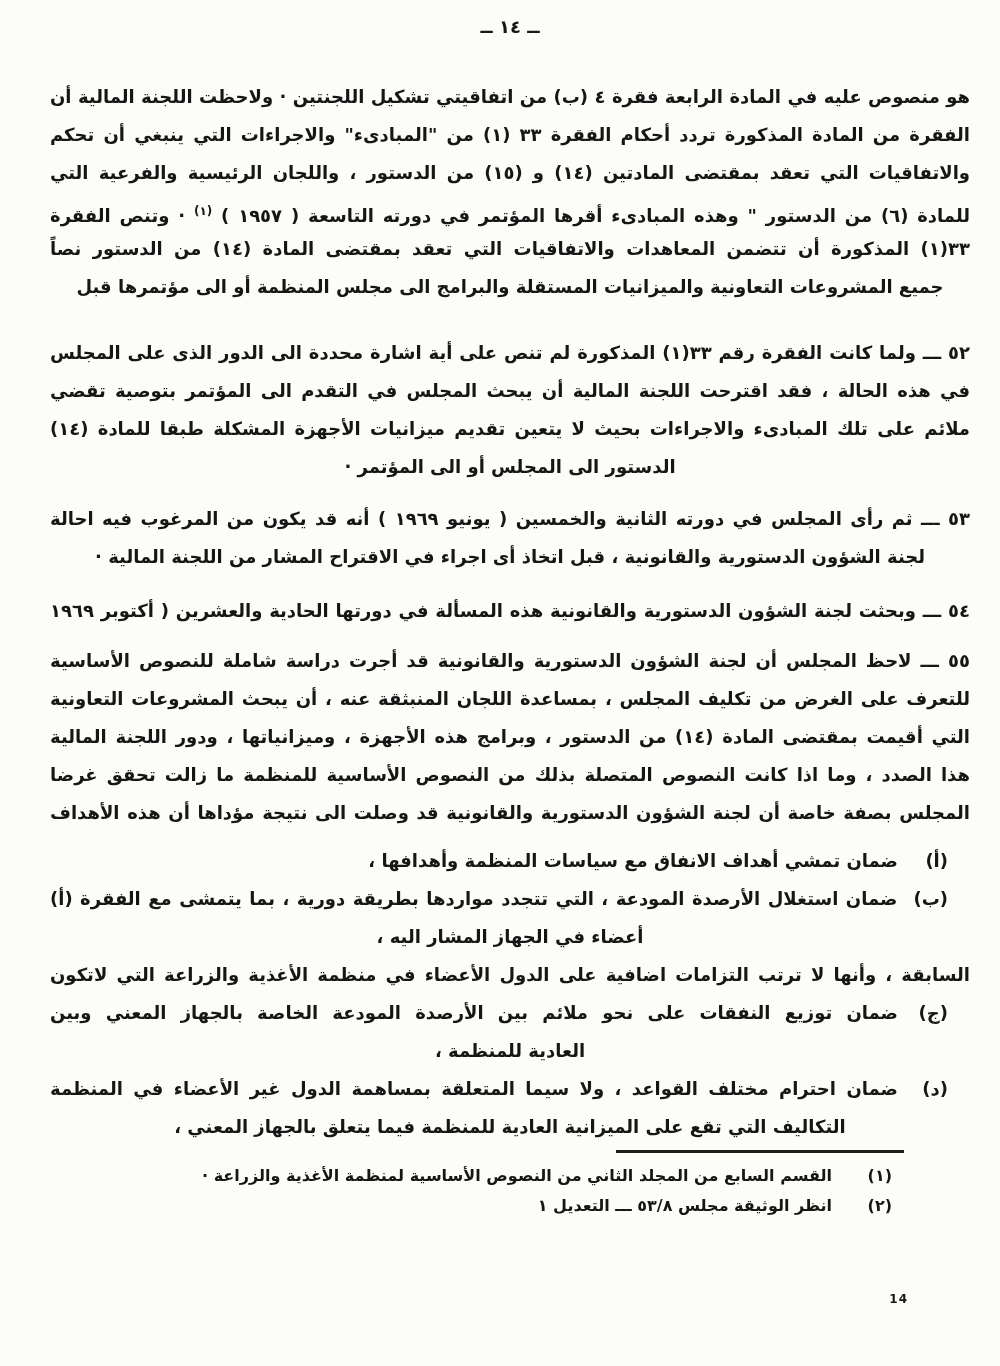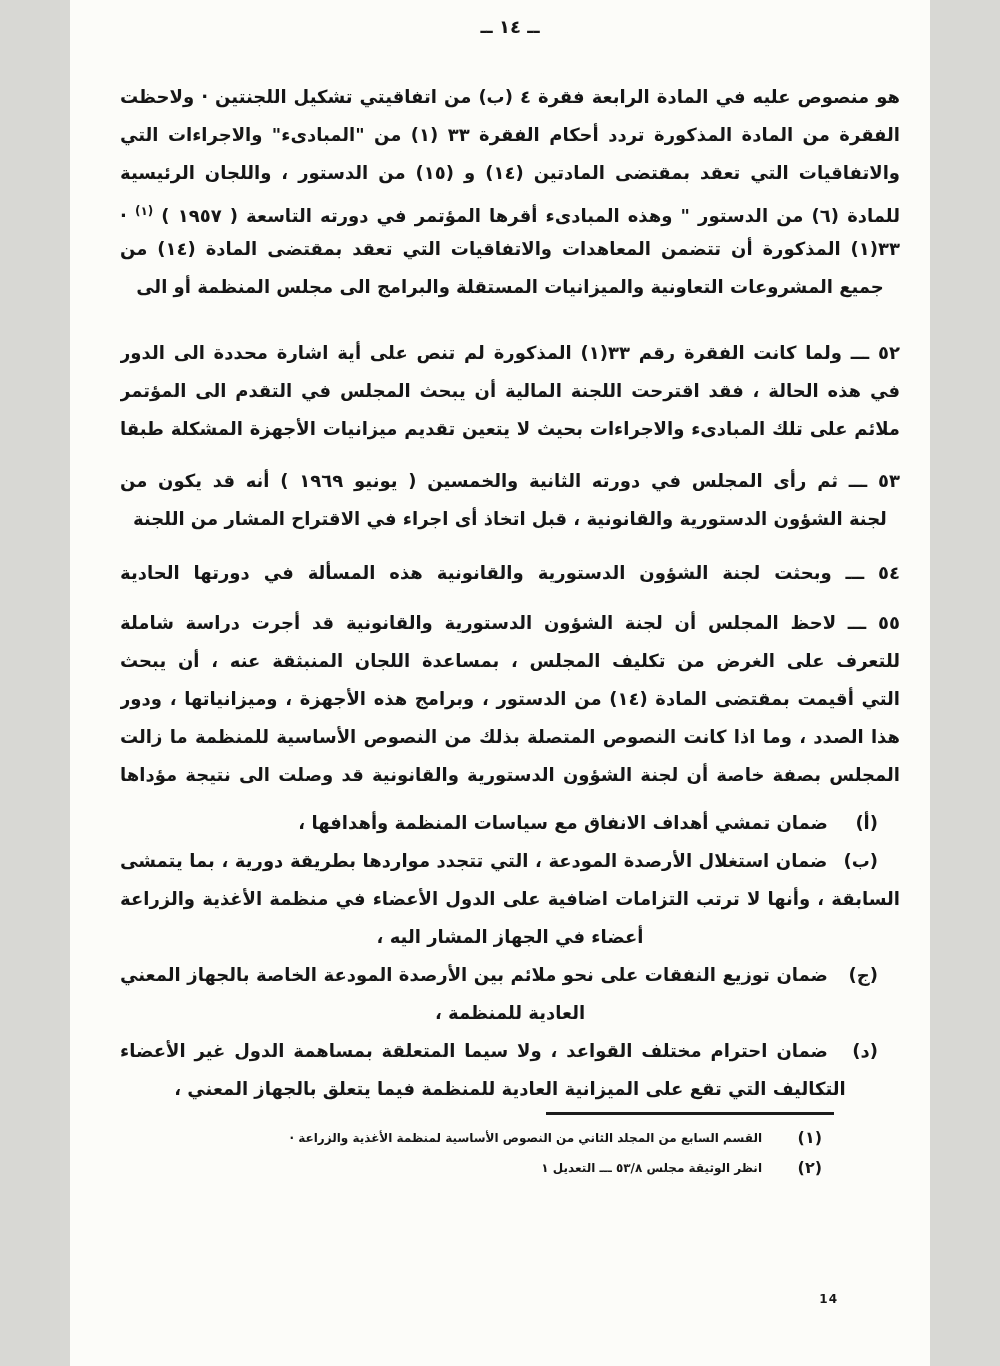--- a/index.html
+++ b/index.html
@@ -1,18 +1,18 @@
 <!DOCTYPE html>
 <html lang="ar" dir="rtl"><head>
 <meta charset="utf-8">
 <style>
   html, body { margin:0; padding:0; background:#d8d8d4; }
   .sheet {
     position:relative;
-    width:860px; height:1366px;
+    width:1000px; height:1366px;
     margin:0 auto;
     background:#fcfcf9;
     color:#161616;
     font-family:"DejaVu Sans", sans-serif;
     font-weight:700;
     direction:rtl;
     overflow:hidden;
     box-sizing:border-box;
   }
   .content { padding:14px 30px 0 50px; }
@@ -63,21 +63,21 @@
   .footnotes { margin-top:8px; }
   .fn { display:flex; gap:28px; padding-right:78px; }
   .fn-marker {
     flex:0 0 auto;
     min-width:32px;
     font-size:16px;
     line-height:30px;
     text-align:right;
   }
   .fn-text {
-    font-size:12px;
+    font-size:16px;
     line-height:30px;
     max-height:30px;
     overflow:hidden;
     text-align:right;
   }
   .pagenum {
     position:absolute;
     top:1292px;
     right:92px;
     direction:ltr;
@@ -99,20 +99,21 @@
       <div class="ln j">والاتفاقيات التي تعقد بمقتضى المادتين (١٤) و (١٥) من الدستور ، واللجان الرئيسية والفرعية التي تشكل طبقـا</div>
       <div class="ln j"><span>للمادة (٦) من الدستور " وهذه المبادىء أقرها المؤتمر في دورته التاسعة ( ١٩٥٧ )</span> <span class="sup">(١)</span> <span>· وتنص الفقرة رقـــم</span></div>
       <div class="ln j">٣٣(١) المذكورة أن تتضمن المعاهدات والاتفاقيات التي تعقد بمقتضى المادة (١٤) من الدستور نصاً بضرورة تقديم</div>
       <div class="ln c">جميع المشروعات التعاونية والميزانيات المستقلة والبرامج الى مجلس المنظمة أو الى مؤتمرها قبل تنفيذها ·</div>
     </div>
 
     <div class="para mt-p52">
       <div class="ln j">٥٢ ـــ ولما كانت الفقرة رقم ٣٣(١) المذكورة لم تنص على أية اشارة محددة الى الدور الذى على المجلس أن يؤديه</div>
       <div class="ln j">في هذه الحالة ، فقد اقترحت اللجنة المالية أن يبحث المجلس في التقدم الى المؤتمر بتوصية تقضي بادخال تعديل</div>
       <div class="ln j">ملائم على تلك المبادىء والاجراءات بحيث لا يتعين تقديم ميزانيات الأجهزة المشكلة طبقا للمادة (١٤) مـــــن</div>
+      <div class="ln c">الدستور الى المجلس أو الى المؤتمر ·</div>
     </div>
 
     <div class="para mt-p53">
       <div class="ln j">٥٣ ـــ ثم رأى المجلس في دورته الثانية والخمسين ( يونيو ١٩٦٩ ) أنه قد يكون من المرغوب فيه احالة المسألة الى</div>
       <div class="ln c">لجنة الشؤون الدستورية والقانونية ، قبل اتخاذ أى اجراء في الاقتراح المشار من اللجنة المالية ·</div>
     </div>
 
     <div class="para mt-p54">
       <div class="ln j">٥٤ ـــ وبحثت لجنة الشؤون الدستورية والقانونية هذه المسألة في دورتها الحادية والعشرين ( أكتوبر ١٩٦٩ )</div>
     </div>
@@ -132,22 +133,22 @@
           <span class="item-marker">(أ)</span>
           <span class="item-text ln s">ضمان تمشي أهداف الانفاق مع سياسات المنظمة وأهدافها ،</span>
         </div>
       </div>
 
       <div class="item">
         <div class="item-first">
           <span class="item-marker">(ب)</span>
           <span class="item-text ln j">ضمان استغلال الأرصدة المودعة ، التي تتجدد مواردها بطريقة دورية ، بما يتمشى مع الفقرة (أ)</span>
         </div>
+        <div class="ln c">أعضاء في الجهاز المشار اليه ،</div>
         <div class="ln j">السابقة ، وأنها لا ترتب التزامات اضافية على الدول الأعضاء في منظمة الأغذية والزراعة التي لاتكون</div>
-        <div class="ln c">أعضاء في الجهاز المشار اليه ،</div>
       </div>
 
       <div class="item">
         <div class="item-first">
           <span class="item-marker">(ج)</span>
           <span class="item-text ln j">ضمان توزيع النفقات على نحو ملائم بين الأرصدة المودعة الخاصة بالجهاز المعني وبين الميزانيـــــة</span>
         </div>
         <div class="ln c">العادية للمنظمة ،</div>
       </div>
 

